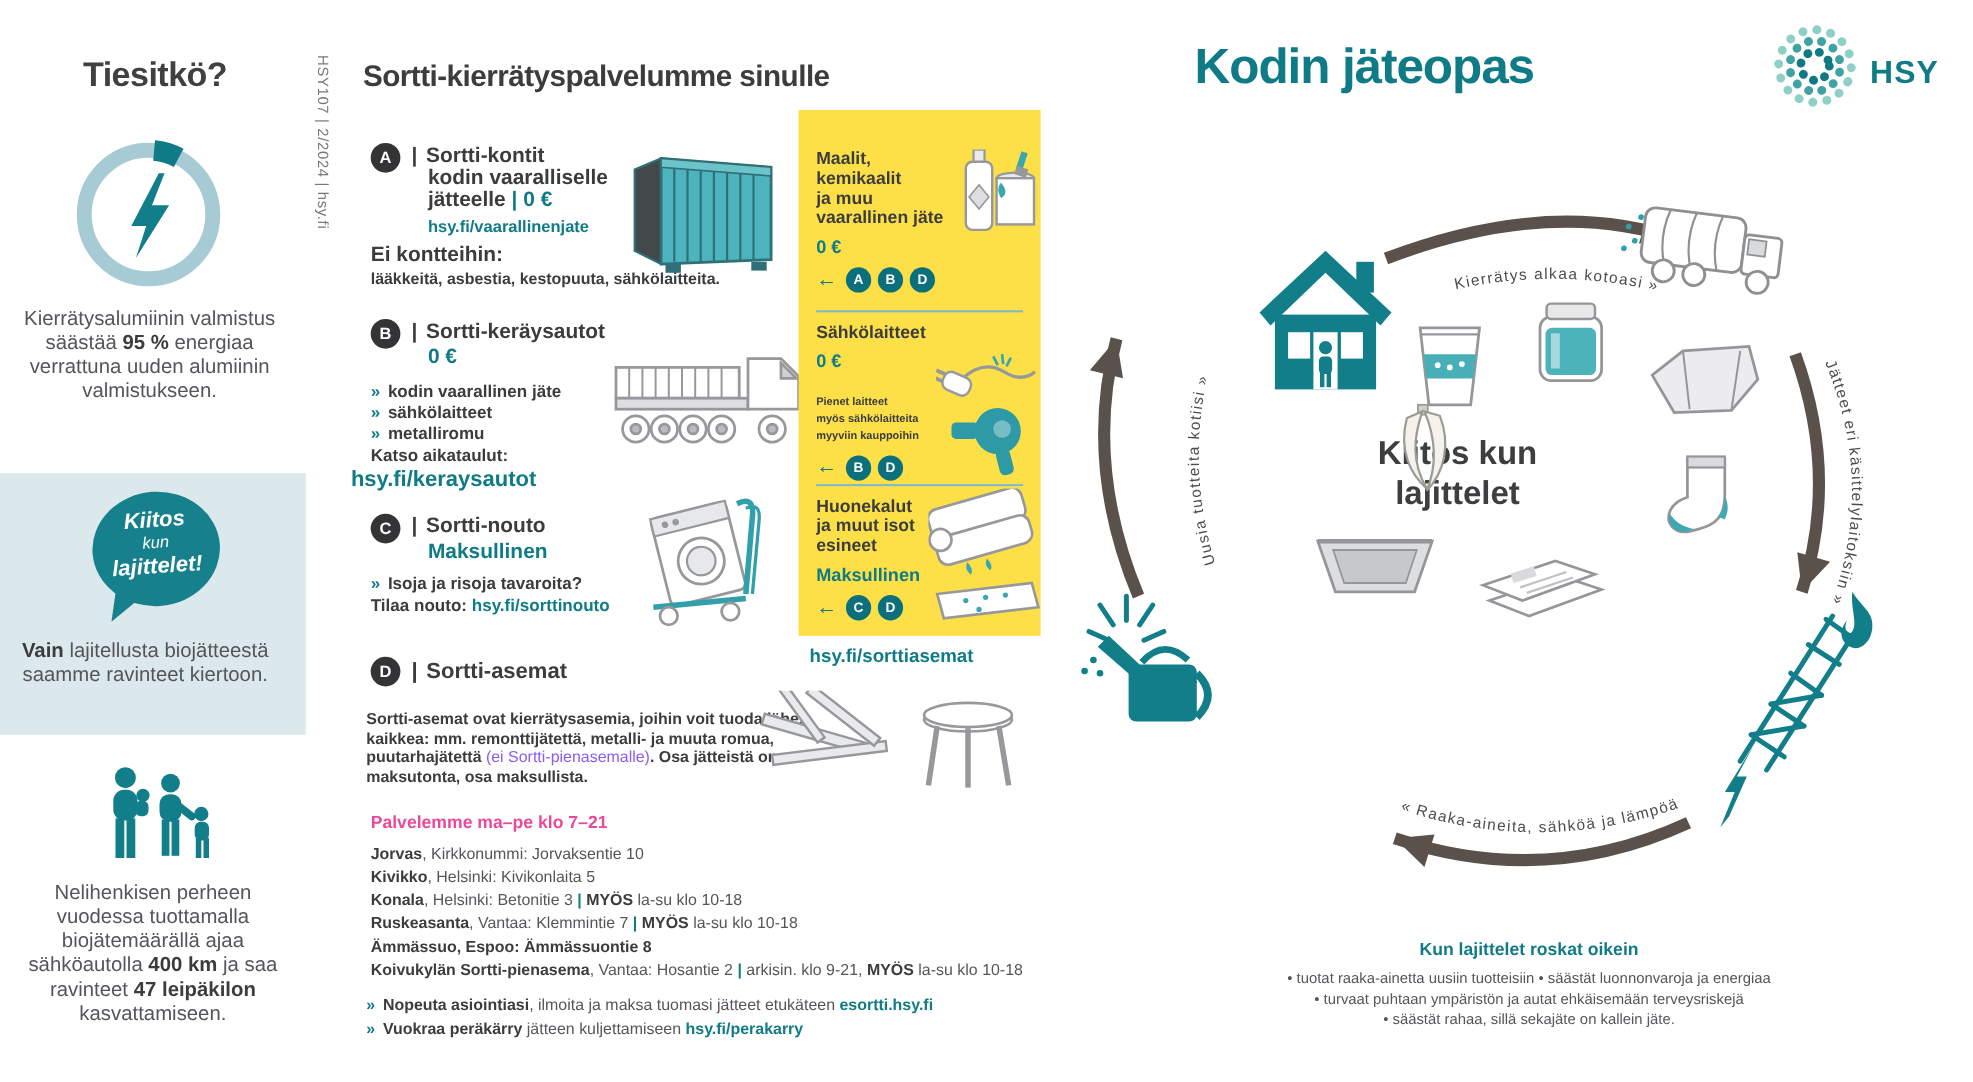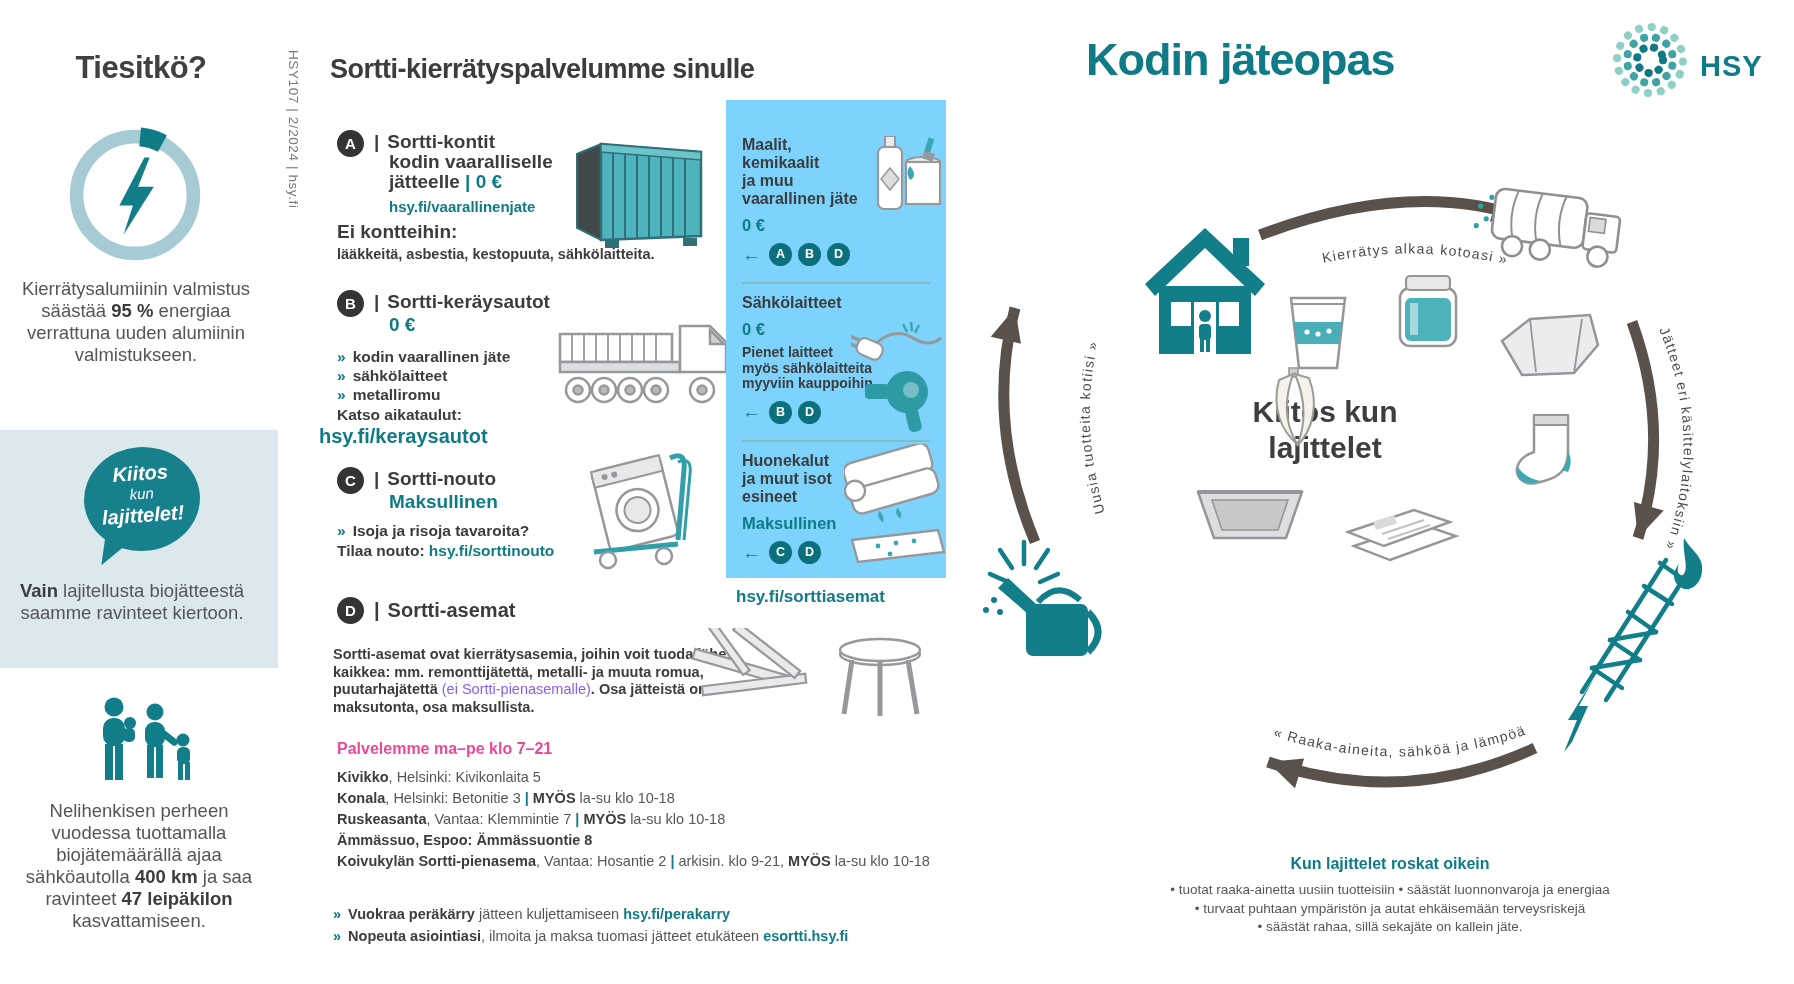--- a/index.html
+++ b/index.html
@@ -34,29 +34,29 @@
   .bullets{font-size:15.5px;line-height:19px;font-weight:bold;color:#3b3c3d}
   .bullets .arr, .tip .arr{color:#0f7b86;margin-right:7px;font-weight:bold}
   .desc{left:333px;top:646px;width:452px;font-size:14.5px;line-height:17.5px;font-weight:bold;color:#3b3c3d}
   .desc .norm{font-weight:normal;color:#8b5cf6}
   .hours{left:337px;top:740px;font-size:16px;font-weight:bold;color:#ec4899}
   .stations{left:337px;top:767px;font-size:14.5px;line-height:21px;color:#55565a}
   .stations .nm{font-weight:bold;color:#3b3c3d}
   .stations .sp{color:#0f7b86;font-weight:bold}
   .stations .al{font-weight:bold;color:#3b3c3d}
   .tips{left:333px;top:904px;font-size:14.5px;line-height:21.5px;color:#55565a}
-  .infobox{left:726px;top:100px;width:220px;height:478px;background:#7dd3fc}
+  .infobox{left:726px;top:100px;width:220px;height:478px;background:#fde047}
   .ib-block{position:absolute;left:16px;width:140px;font-size:16px;line-height:18px;font-weight:bold;color:#3b3c3d}
   .ib-price{margin-top:8px;font-size:16.5px}
   .ib-badges{margin-top:9px;display:flex;align-items:center;gap:6px}
   .ib-badges .larr{color:#0f7b86;font-size:19px;font-weight:bold;margin-right:2px}
   .cbadge{width:23px;height:23px;border-radius:50%;background:#0c707c;color:#fff;font-size:12.5px;
           font-weight:bold;text-align:center;line-height:23px}
   .ib-div{position:absolute;left:16px;width:188px;height:2px;background:#84bcc3}
-  .ib-note{margin-top:7px;font-size:14px;line-height:15.5px}
+  .ib-note{margin-top:20px;font-size:10px;line-height:15.5px}
   .sorttilink{left:736px;top:587px;font-size:17px}
   
   .r-title{left:1086px;top:34px;font-size:45px;font-weight:bold;color:#0f7b86;letter-spacing:-1px}
   .logo-txt{left:1700px;top:50px;font-size:29px;font-weight:bold;color:#0f7b86;letter-spacing:1px}
   .r-footer-t{left:1080px;top:855px;width:620px;text-align:center;font-size:16px;font-weight:bold;color:#0f7b86}
   .r-footer-l{left:1080px;top:881px;width:620px;text-align:center;font-size:13.5px;line-height:18.5px;color:#55565a}
   svg text{font-family:"Liberation Sans",sans-serif}
   .cyc-label{font-size:14px;fill:#4c4c4e;letter-spacing:1.3px}
   .cyc-center{font-size:30px;font-weight:bold;fill:#3d3e40}
 </style>
@@ -212,30 +212,31 @@
 <div class="abs badge" style="left:337px;top:597px">D</div>
 <div class="abs sec-col" style="left:374px;top:600px;font-size:20px">
   <span class="sep">|</span><span>Sortti-asemat</span>
 </div>
 <div class="abs desc">
   <span>Sortti-asemat ovat kierrätysasemia, joihin voit tuoda lähes kaikkea: mm. remonttijätettä, metalli- ja muuta romua, puutarhajätettä </span><span class="norm">(ei Sortti-pienasemalle)</span><span>. Osa jätteistä on maksutonta, osa maksullista.</span>
 </div>
 <div class="abs hours">Palvelemme ma–pe klo 7–21</div>
 
 <div class="abs stations">
+  <div><span class="nm">Jorvas</span><span>, Kirkkonummi: Jorvaksentie 10</span></div>
   <div><span class="nm">Kivikko</span><span>, Helsinki: Kivikonlaita 5</span></div>
   <div><span class="nm">Konala</span><span>, Helsinki: Betonitie 3 </span><span class="sp">|</span><span class="al"> MYÖS</span><span> la-su klo 10-18</span></div>
   <div><span class="nm">Ruskeasanta</span><span>, Vantaa: Klemmintie 7 </span><span class="sp">|</span><span class="al"> MYÖS</span><span> la-su klo 10-18</span></div>
   <div><span class="nm">Ämmässuo, Espoo: Ämmässuontie 8</span></div>
   <div><span class="nm">Koivukylän Sortti-pienasema</span><span>, Vantaa: Hosantie 2 </span><span class="sp">|</span><span> arkisin. klo 9-21, </span><span class="al">MYÖS</span><span> la-su klo 10-18</span></div>
 </div>
 
 <div class="abs tips">
+  <div class="tip"><span class="arr">»</span><span class="b dark">Nopeuta asiointiasi</span><span>, ilmoita ja maksa tuomasi jätteet etukäteen </span><span class="link">esortti.hsy.fi</span></div>
   <div class="tip"><span class="arr">»</span><span class="b dark">Vuokraa peräkärry</span><span> jätteen kuljettamiseen </span><span class="link">hsy.fi/perakarry</span></div>
-  <div class="tip"><span class="arr">»</span><span class="b dark">Nopeuta asiointiasi</span><span>, ilmoita ja maksa tuomasi jätteet etukäteen </span><span class="link">esortti.hsy.fi</span></div>
 </div>
 
 <div class="abs infobox">
   <div class="ib-block" style="top:36px">
     <div>Maalit,</div>
     <div>kemikaalit</div>
     <div>ja muu</div>
     <div>vaarallinen jäte</div>
     <div class="ib-price teal">0 €</div>
     <div class="ib-badges">

